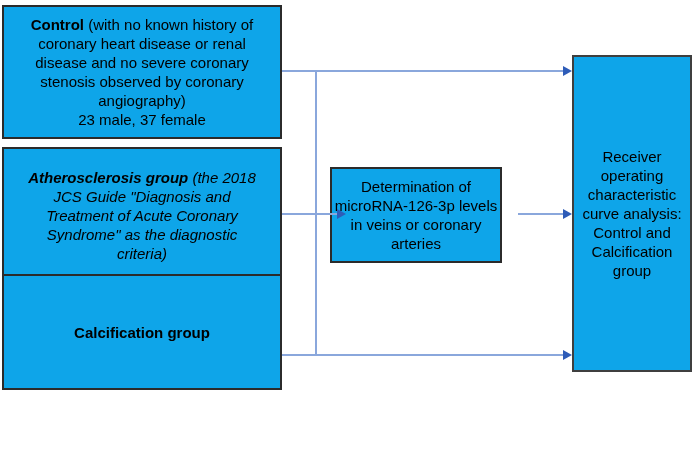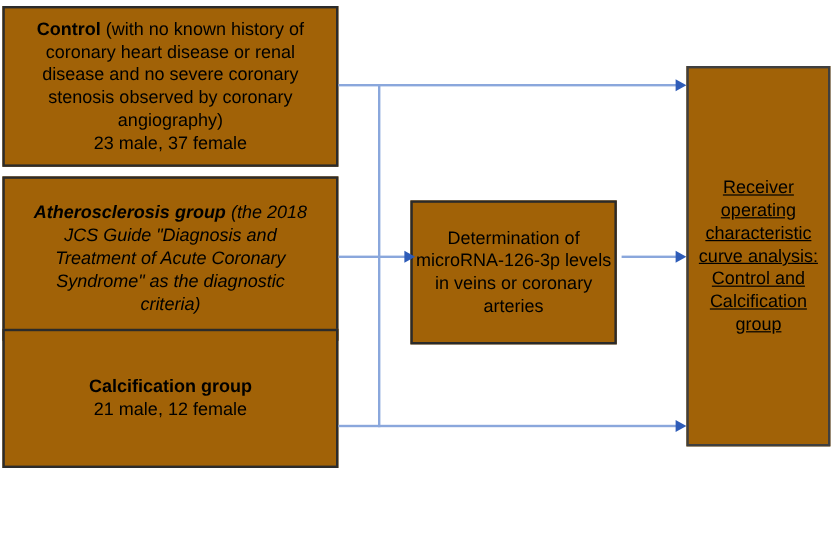--- a/index.html
+++ b/index.html
@@ -10,37 +10,37 @@
   }
   .canvas {
     position: relative;
     width: 700px;
     height: 457px;
     background: var(--bg, #ffffff);
     overflow: hidden;
   }
   .box {
     position: absolute;
-    background: #a16207;
+    background: #0ea5e9;
     border: 2px solid var(--border, #2b2b2b);
     display: flex;
     align-items: center;
     justify-content: flex-start;
     text-align: center;
     font-size: 15px;
     line-height: 19px;
   }
   .box .inner { width: 100%; }
   .b-control  { left: 2px;   top: 5px;   width: 280px; height: 134px; }
   .b-athero   { left: 2px;   top: 147px; width: 280px; height: 137px; font-style: italic; }
   .b-calc     { left: 2px;   top: 274px; width: 280px; height: 116px; }
   .b-control .inner, .b-athero .inner, .b-calc .inner { padding: 0 18px; }
-  .b-mid      { left: 342px; top: 167px; width: 172px; height: 120px; }
+  .b-mid      { left: 330px; top: 167px; width: 172px; height: 96px; }
   .b-mid .inner { padding: 0 2px; }
-  .b-roc      { left: 572px; top: 55px;  width: 120px; height: 317px; border-color: #3f3f3f; text-decoration: underline; }
+  .b-roc      { left: 572px; top: 55px;  width: 120px; height: 317px; border-color: #3f3f3f; }
   .b-roc .inner { padding: 0 2px; }
   .bold-title { font-weight: bold; }
   .block-title { display: block; font-weight: bold; }
   .counts { display: block; }
   .line {
     position: absolute;
     background: var(--line, #8aa7dc);
   }
   .hline { height: 2px; }
   .vline { width: 2px; }
@@ -77,21 +77,20 @@
   <div class="box b-athero">
     <div class="inner">
       <span class="bold-title">Atherosclerosis group</span>
       <span>(the 2018 JCS Guide "Diagnosis and Treatment of Acute Coronary Syndrome" as the diagnostic criteria)</span>
     </div>
   </div>
 
   <div class="box b-calc">
     <div class="inner">
       <span class="block-title">Calcification group</span>
-      <span class="counts">21 male, 12 female</span>
     </div>
   </div>
 
   <div class="box b-mid">
     <div class="inner">Determination of microRNA-126-3p levels in veins or coronary arteries</div>
   </div>
 
   <div class="box b-roc">
     <div class="inner">Receiver operating characteristic curve analysis: Control and Calcification group</div>
   </div>

